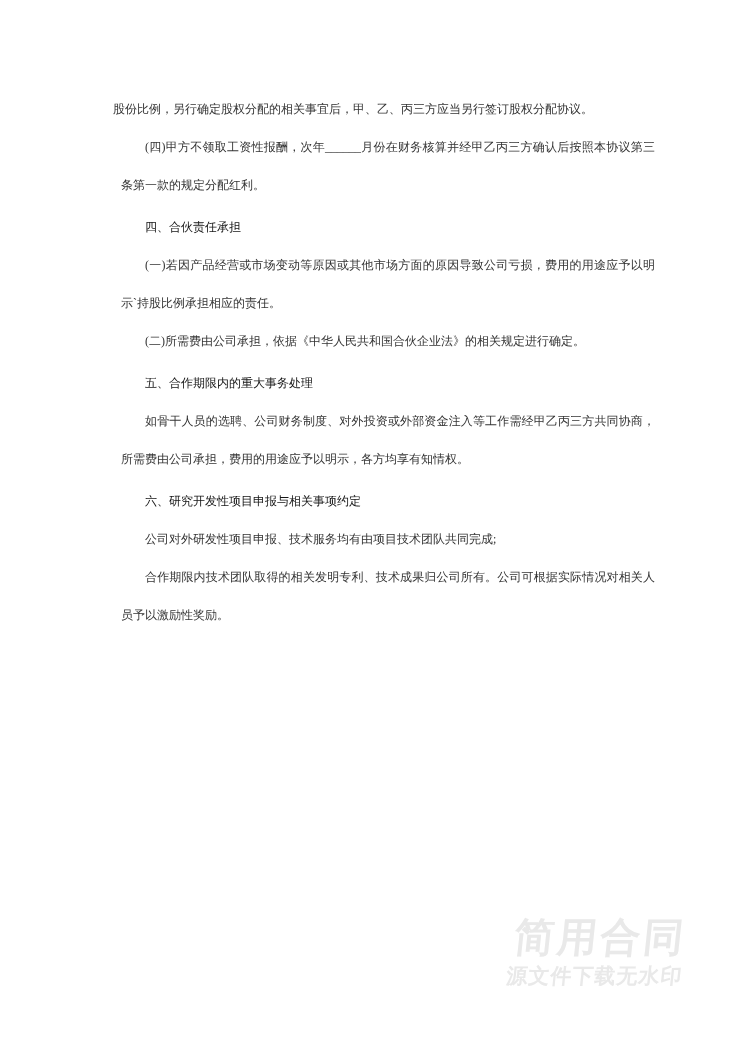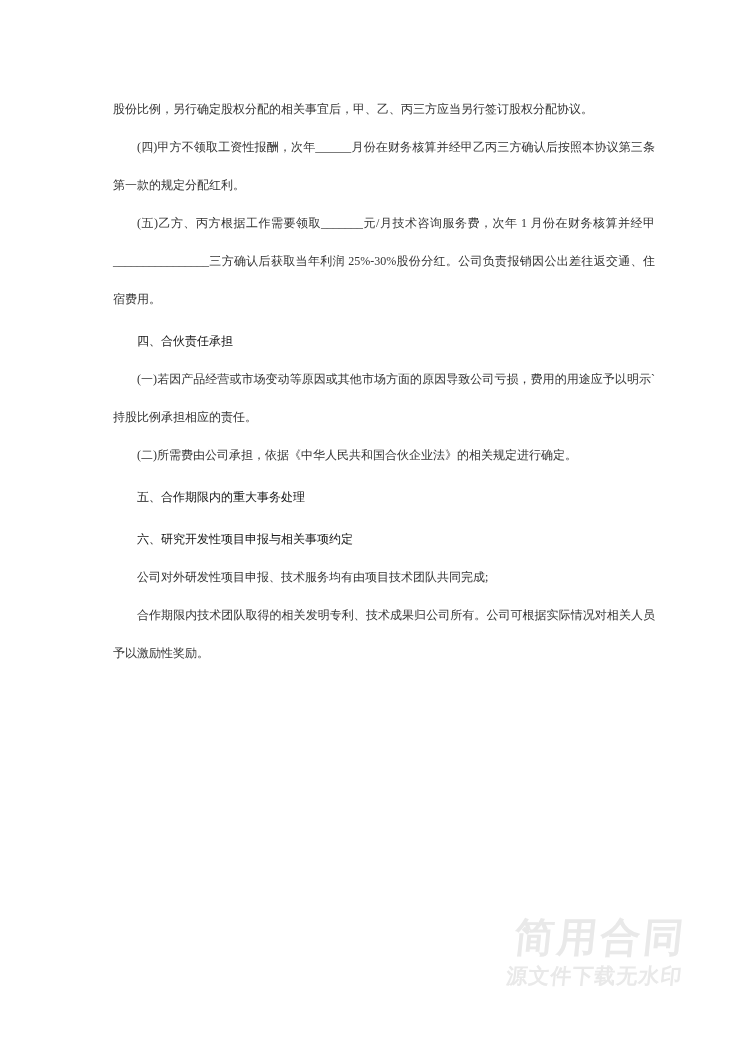--- a/index.html
+++ b/index.html
@@ -23,20 +23,21 @@
     line-height: 38px;
     color: #333333;
     text-align: justify;
     letter-spacing: 0px;
   }
   .doc-body p {
     margin: 0;
   }
   .doc-body p.indent {
     text-indent: 2em;
+    margin-left: 8px;
   }
   .doc-body p.heading {
     font-weight: normal;
     color: #141414;
     margin-top: 4px;
   }
   .watermark {
     position: absolute;
     right: 57px;
     top: 915px;
@@ -59,25 +60,25 @@
     margin-top: 5px;
     letter-spacing: 1px;
   }
 </style>
 </head>
 <body>
 
 <div class="doc-body" id="doc-body">
     <p class="">股份比例，另行确定股权分配的相关事宜后，甲、乙、丙三方应当另行签订股权分配协议。</p>
     <p class="indent">(四)甲方不领取工资性报酬，次年______月份在财务核算并经甲乙丙三方确认后按照本协议第三条第一款的规定分配红利。</p>
-    <p class="indent">(五)乙方、丙方根据工作需要领取_______元/月技术咨询服务费，次年 1 月份在财务核算并经甲________________三方确认后获取当年利润 25%-30%股份分红。公司负责报销因公出差往返交通、住宿费用。</p>
     <p class="heading indent">四、合伙责任承担</p>
     <p class="indent">(一)若因产品经营或市场变动等原因或其他市场方面的原因导致公司亏损，费用的用途应予以明示`持股比例承担相应的责任。</p>
     <p class="indent">(二)所需费由公司承担，依据《中华人民共和国合伙企业法》的相关规定进行确定。</p>
     <p class="heading indent">五、合作期限内的重大事务处理</p>
+    <p class="indent">如骨干人员的选聘、公司财务制度、对外投资或外部资金注入等工作需经甲乙丙三方共同协商，所需费由公司承担，费用的用途应予以明示，各方均享有知情权。</p>
     <p class="heading indent">六、研究开发性项目申报与相关事项约定</p>
     <p class="indent">公司对外研发性项目申报、技术服务均有由项目技术团队共同完成;</p>
     <p class="indent">合作期限内技术团队取得的相关发明专利、技术成果归公司所有。公司可根据实际情况对相关人员予以激励性奖励。</p>
   </div>
 
 <div class="watermark">
   <div class="wm-title">简用合同</div>
   <div class="wm-sub">源文件下载无水印</div>
 </div>
 

